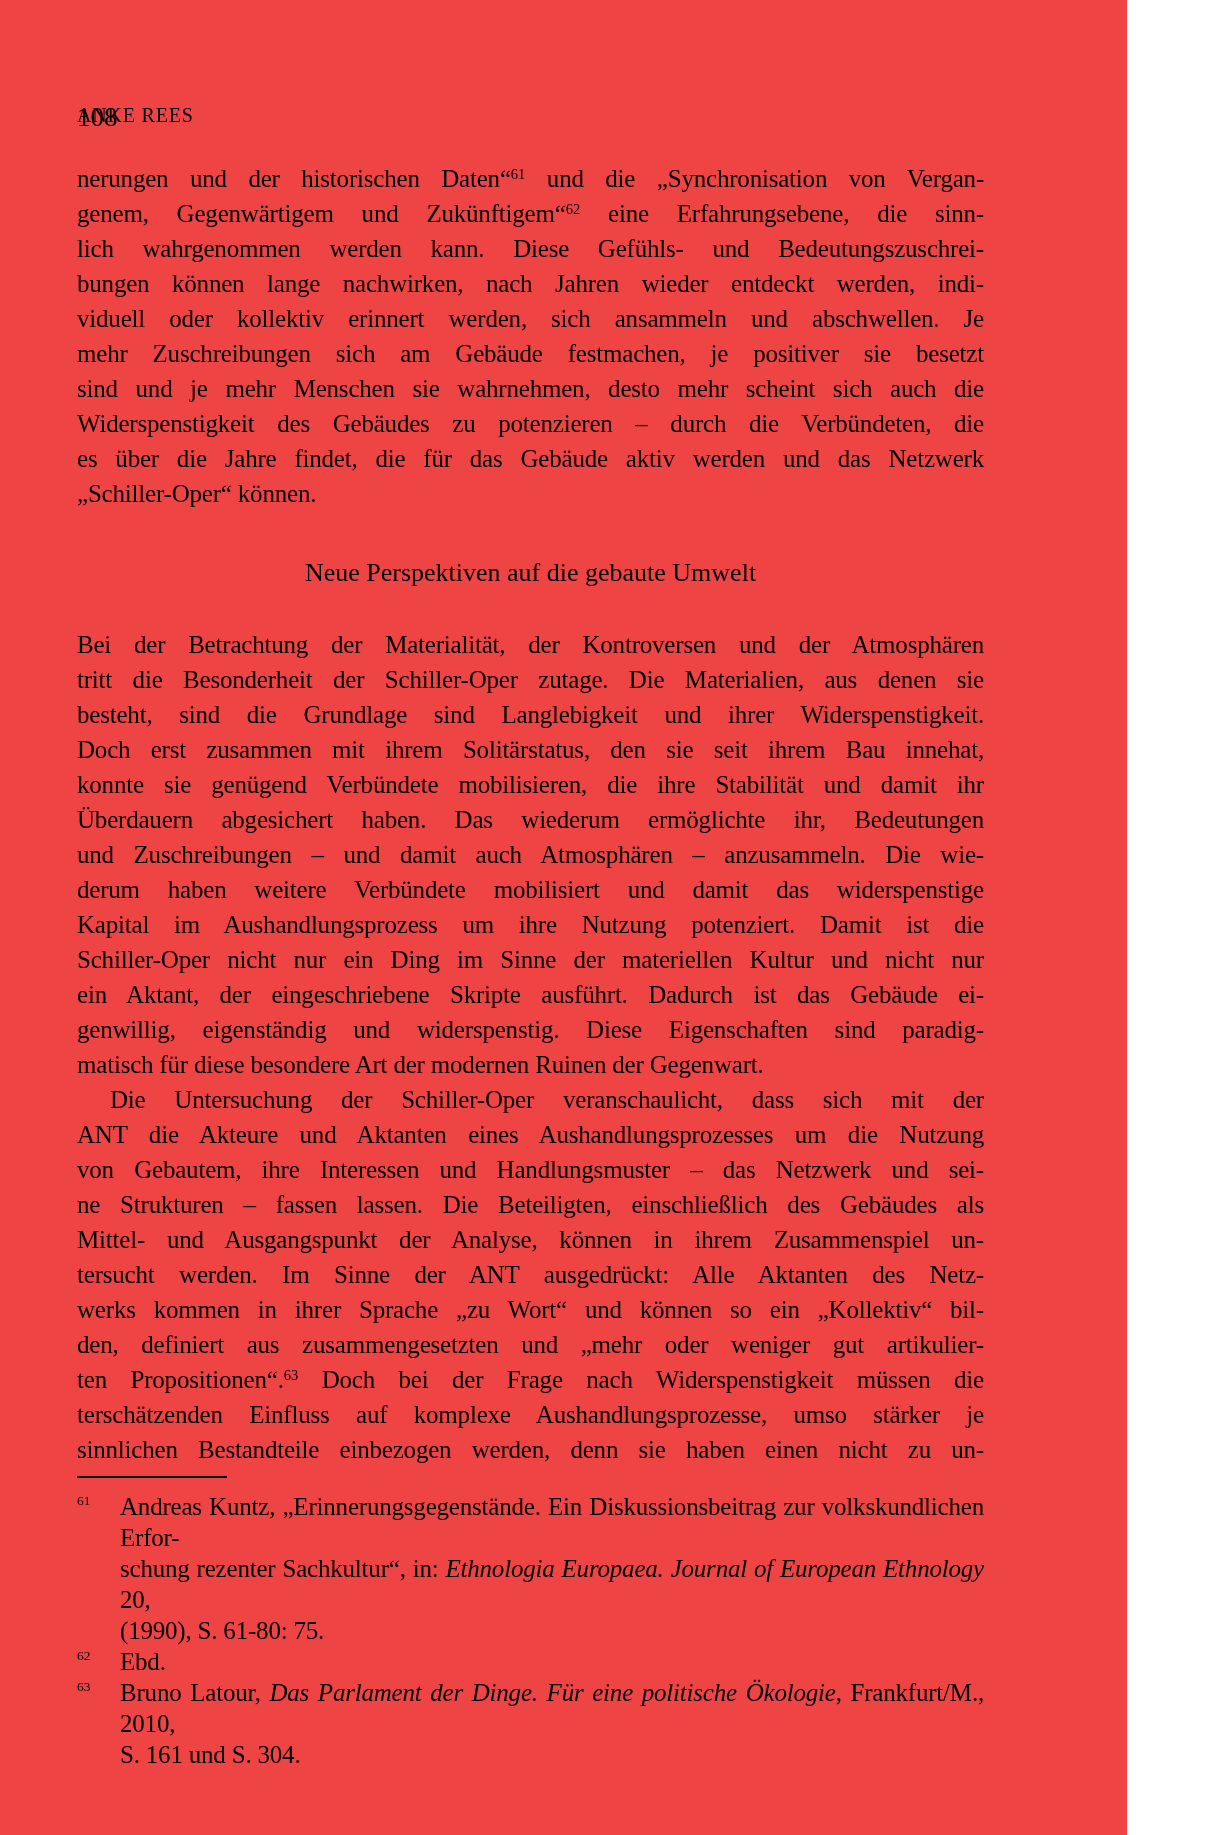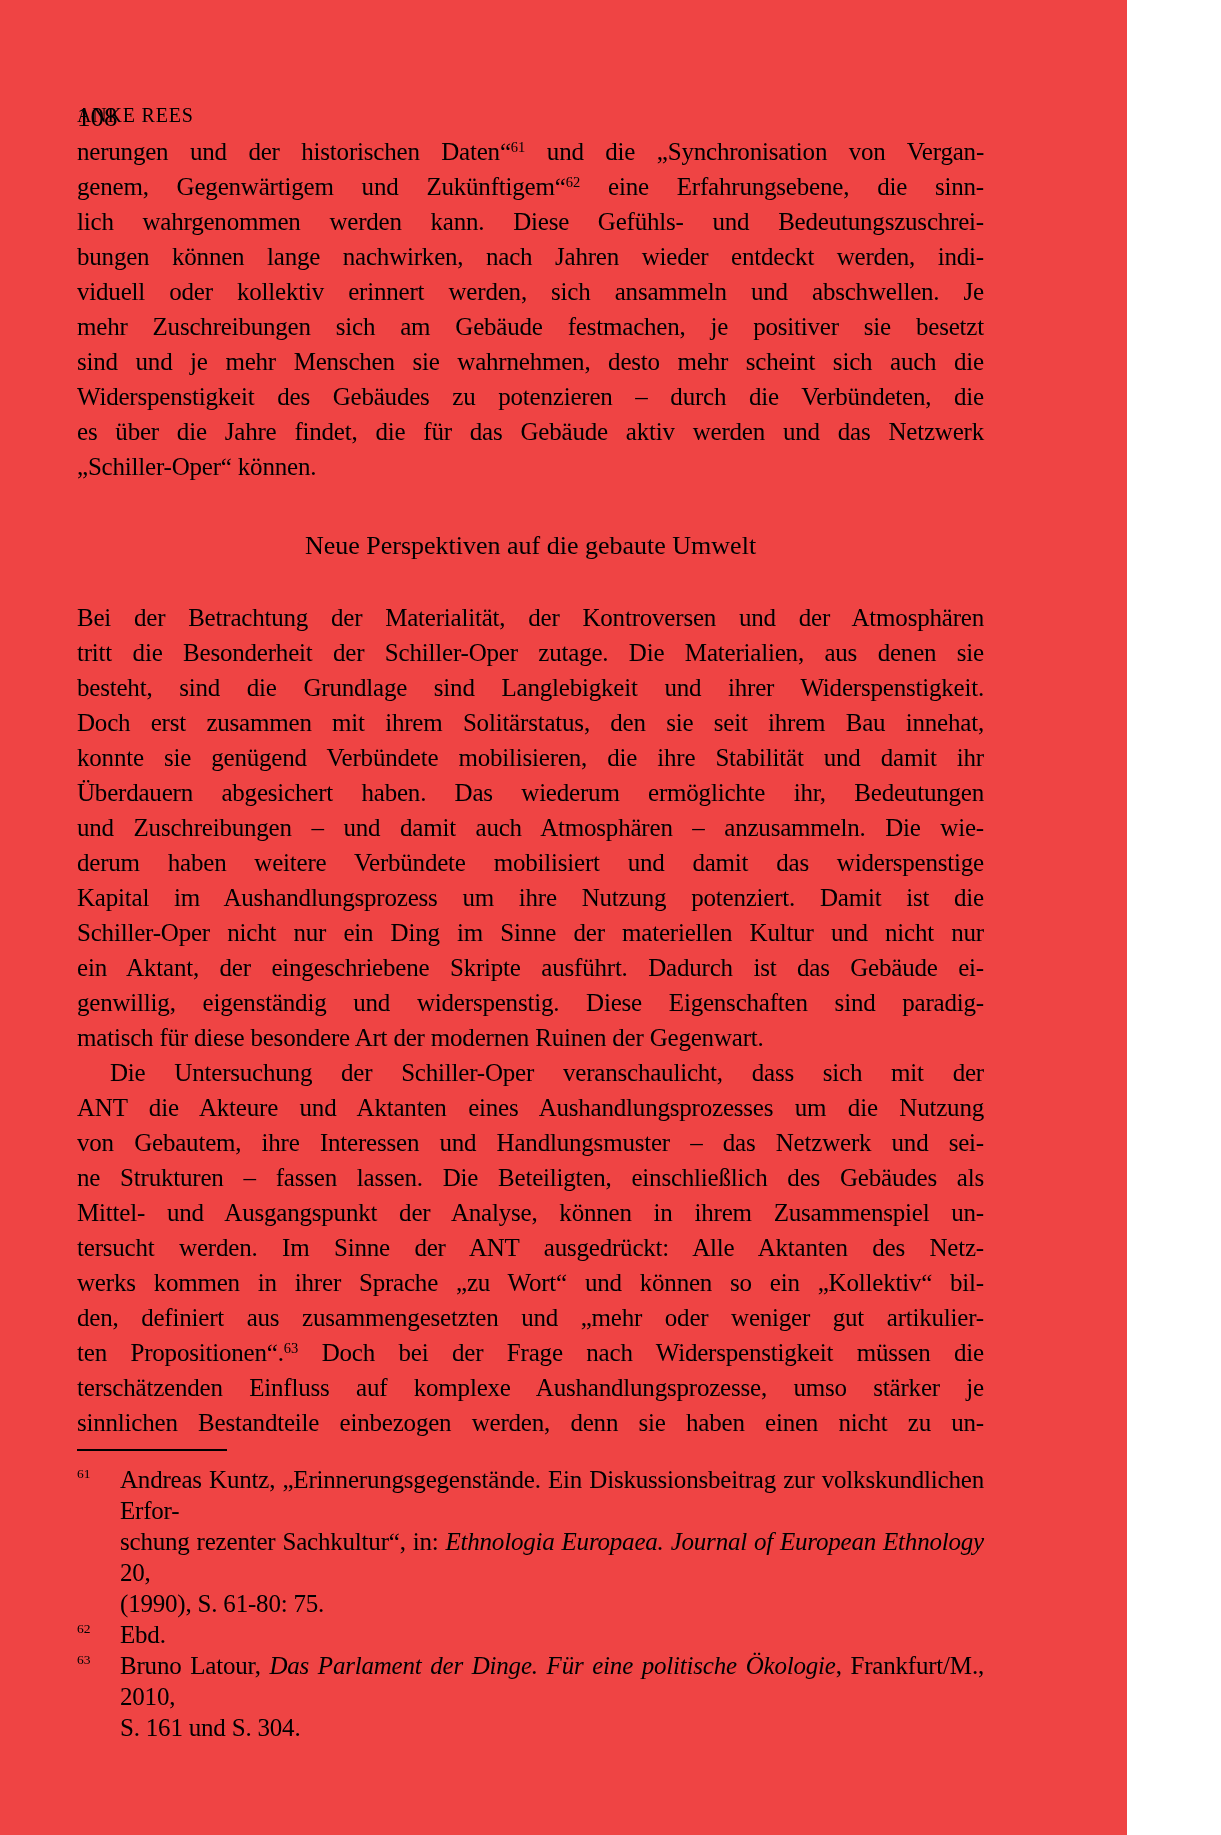--- a/index.html
+++ b/index.html
@@ -12,21 +12,21 @@
     padding:100px 143px 0 77px;
     overflow:hidden;
   }
   .header { position:relative; height:34px; }
   .page-num { font-size:27px; line-height:34px; }
   .running-head {
     position:absolute; left:0; right:0; top:2px;
     font-size:20px; letter-spacing:0.8px; line-height:26px;
   }
   .para { margin:0; }
-  .para-1 { }
+  .para-1 { margin-top:27px; }
   .section-heading {
     text-align:center; font-size:26px; line-height:35px;
     margin-top:44px; margin-bottom:37px;
   }
   .ln {
     font-size:25px; line-height:35px; letter-spacing:-0.2px;
     text-align:justify; text-align-last:justify;
     white-space:normal;
   }
   .ln.last { text-align-last:left; }

